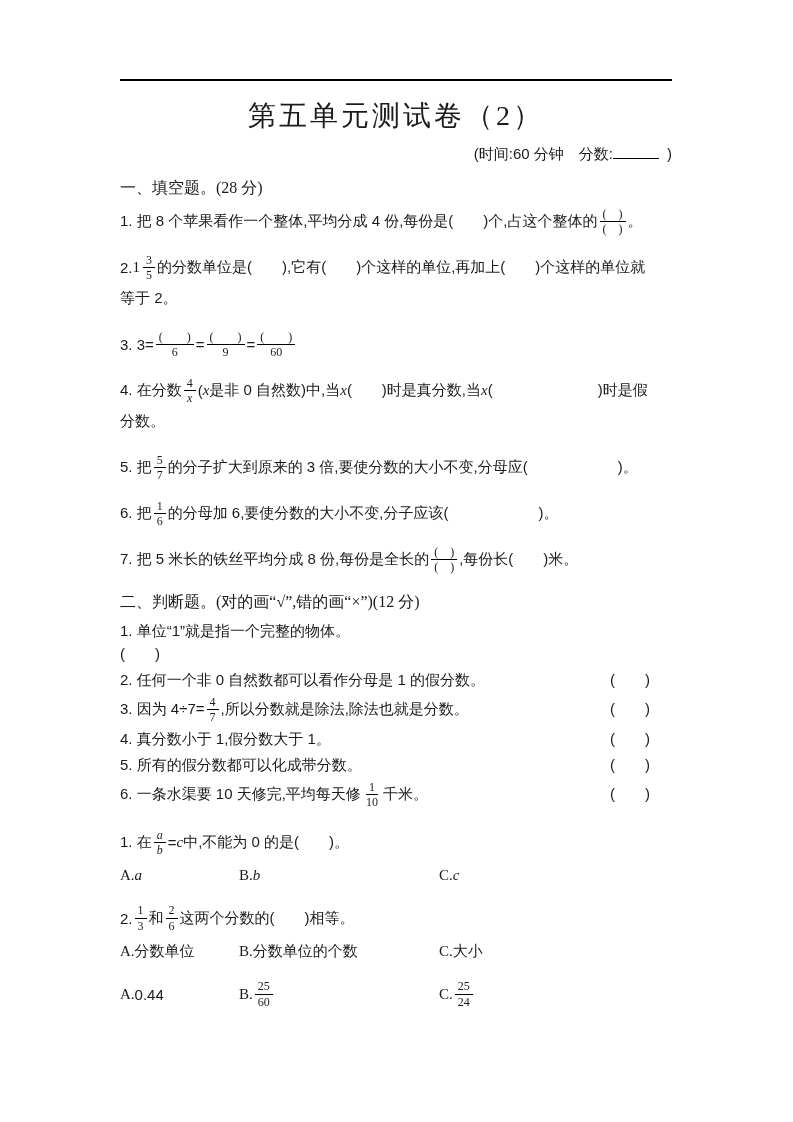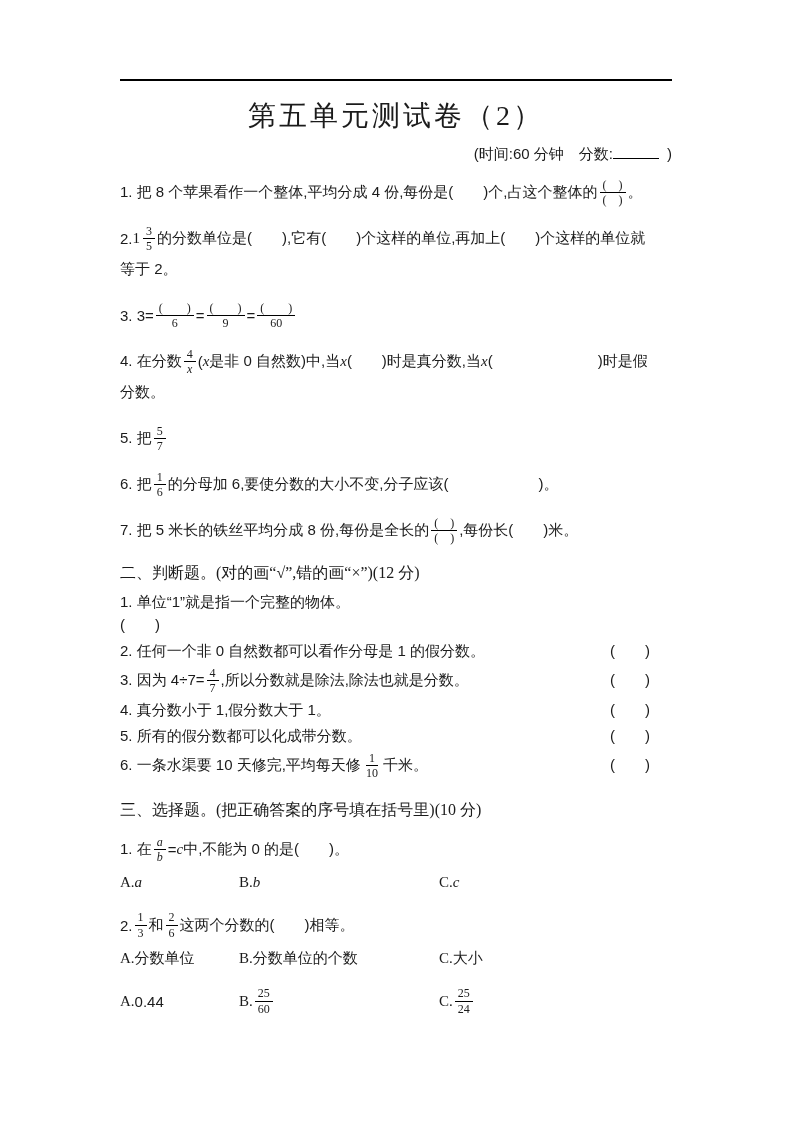--- a/index.html
+++ b/index.html
@@ -99,20 +99,21 @@
 <body>
 
 <div class="page">
   <div class="rule"></div>
   <div class="title">第五单元测试卷（2）</div>
   <div class="meta">
     <span>(时间:60 分钟　分数:</span><span class="score-blank"></span><span class="meta-suffix">)</span>
   </div>
   <div id="sections">
       <div class="section sec-fill">
+        <div class="section-heading">一、填空题。(28 分)</div>
         <div class="question">
           <div class="qline">
             <span class="qcontent">
               <span class="qt">1. 把 8 个苹果看作一个整体,平均分成 4 份,每份是(　　)个,占这个整体的</span>
               <span class="frac">
                 <span class="fnum">(　)</span>
                 <span class="fden">(　)</span>
               </span>
               <span class="qt">。</span>
             </span>
@@ -183,20 +184,21 @@
           </div>
         </div>
         <div class="question">
           <div class="qline">
             <span class="qcontent">
               <span class="qt">5. 把</span>
               <span class="frac">
                 <span class="fnum">5</span>
                 <span class="fden">7</span>
               </span>
+              <span class="qt">的分子扩大到原来的 3 倍,要使分数的大小不变,分母应(　　　　　　)。</span>
             </span>
           </div>
         </div>
         <div class="question">
           <div class="qline">
             <span class="qcontent">
               <span class="qt">6. 把</span>
               <span class="frac">
                 <span class="fnum">1</span>
                 <span class="fden">6</span>
@@ -277,21 +279,20 @@
                 <span class="fnum">1</span>
                 <span class="fden">10</span>
               </span>
               <span class="qt">千米。</span>
             </span>
             <span class="ans">(　　)</span>
           </div>
         </div>
       </div>
       <div class="section sec-choice">
-        <div class="section-heading">三、选择题。(把正确答案的序号填在括号里)(10 分)</div>
         <div class="question">
           <div class="qline">
             <span class="qcontent">
               <span class="qt">1. 在</span>
               <span class="frac">
                 <span class="fnum it">a</span>
                 <span class="fden it">b</span>
               </span>
               <span class="qt">=</span>
               <span class="var">c</span>

